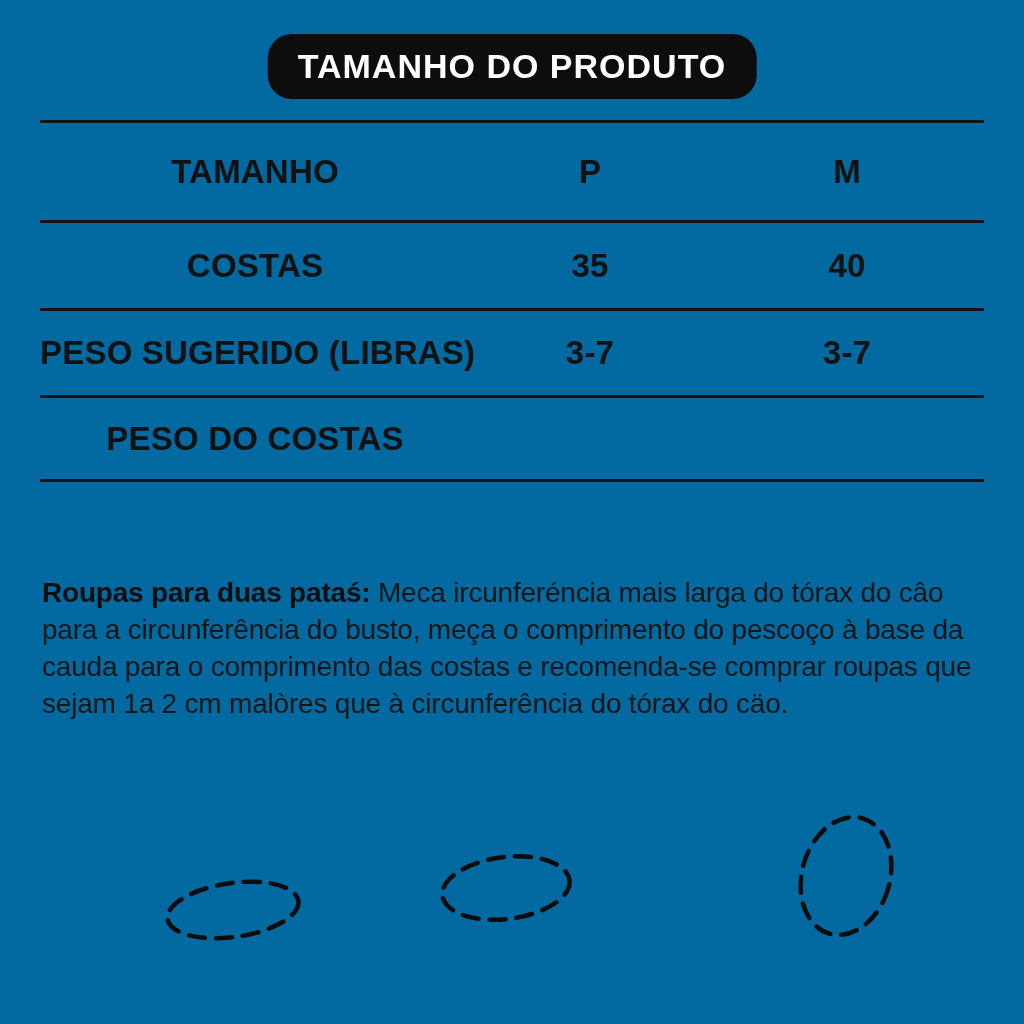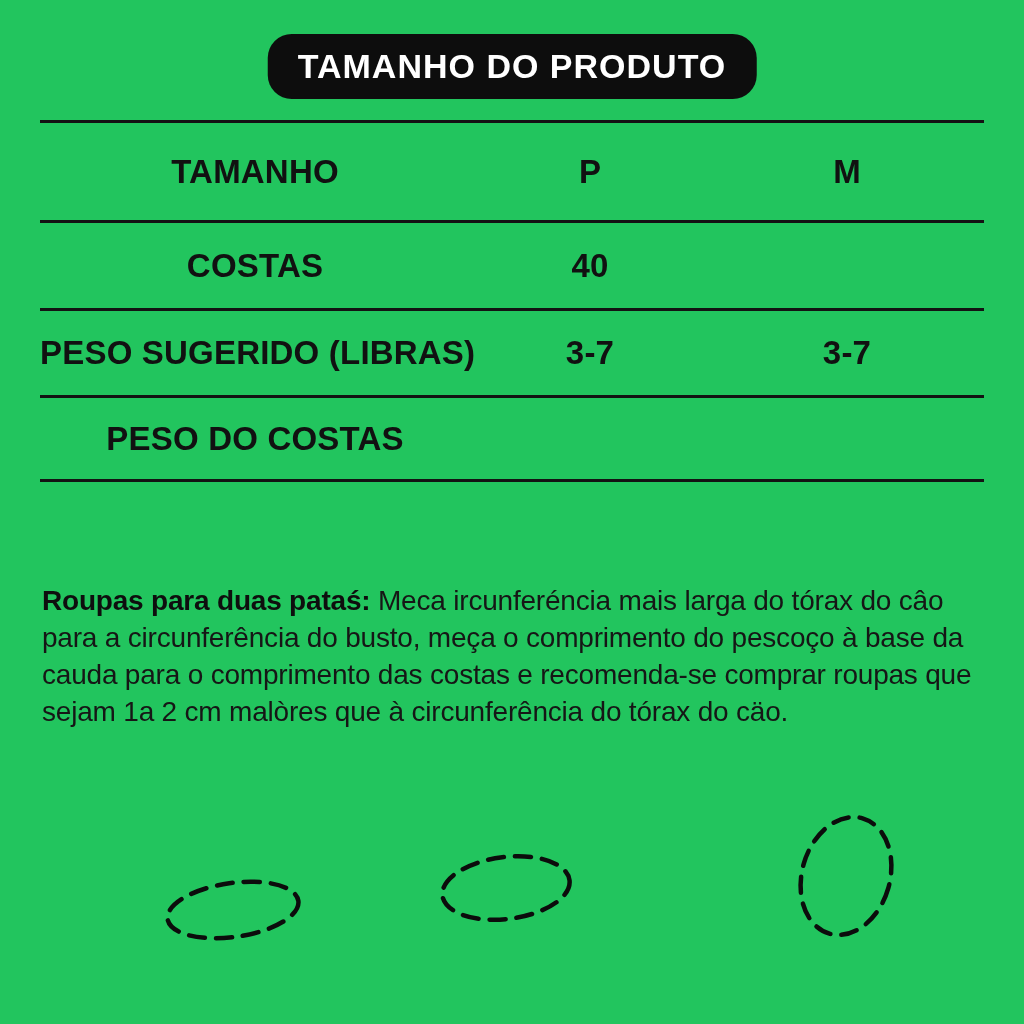--- a/index.html
+++ b/index.html
@@ -1,17 +1,17 @@
 <!DOCTYPE html>
 <html><head>
 <meta charset="utf-8">
 <style>
   html,body{margin:0;padding:0;background:#ffffff;}
   .page{
-    position:relative;width:1024px;height:1024px;background:#22c55e;
+    position:relative;width:1024px;height:1024px;background:#0369a1;
     font-family:"Liberation Sans", sans-serif;color:#111111;overflow:hidden;
   }
   
   .pill{
     position:absolute;top:34px;left:50%;transform:translateX(-50%);
     background:#0d0d0d;color:#ffffff;font-weight:bold;font-size:34px;
     letter-spacing:1px;padding:13px 30px;border-radius:24px;white-space:nowrap;
   }
   
   .size-table{
@@ -26,41 +26,42 @@
   .trow:nth-child(2){height:85px;}
   .trow:nth-child(3){height:84px;}
   .trow:nth-child(4){height:81px;gap:16px;}
   .trow:nth-child(5){height:74px;border-bottom-width:5px;}
   .tcell{
     font-weight:bold;font-size:33px;text-align:center;letter-spacing:0.2px;
     white-space:nowrap;
   }
   
   .notes{position:absolute;left:42px;right:36px;top:570px;}
-  .note{margin:12px 0 13px 0;font-size:28px;line-height:37px;letter-spacing:-0.2px;color:#161616;}
+  .note{margin:4px 0 13px 0;font-size:28px;line-height:37px;letter-spacing:-0.2px;color:#161616;}
   .note b{font-weight:bold;color:#0e0e0e;}
   
   .dogs{position:absolute;left:0;top:760px;width:1024px;height:264px;}
   .dash{fill:none;stroke:#0c0c0c;stroke-width:4.5;stroke-dasharray:16 11;stroke-linecap:round;}
 </style>
 </head>
 <body>
 
 <div class="page">
 
   <div class="pill">TAMANHO DO PRODUTO</div>
 
   <div class="size-table">
     <div class="trow">
       <div class="tcell">TAMANHO</div>
       <div class="tcell">P</div>
       <div class="tcell">M</div>
     </div>
     <div class="trow">
       <div class="tcell">COSTAS</div>
+      <div class="tcell">35</div>
       <div class="tcell">40</div>
     </div>
     <div class="trow">
       <div class="tcell">PESO SUGERIDO (LIBRAS)</div>
       <div class="tcell">3-7</div>
       <div class="tcell">3-7</div>
     </div>
     <div class="trow">
       <div class="tcell">PESO DO COSTAS</div>
       <div class="tcell"></div>

